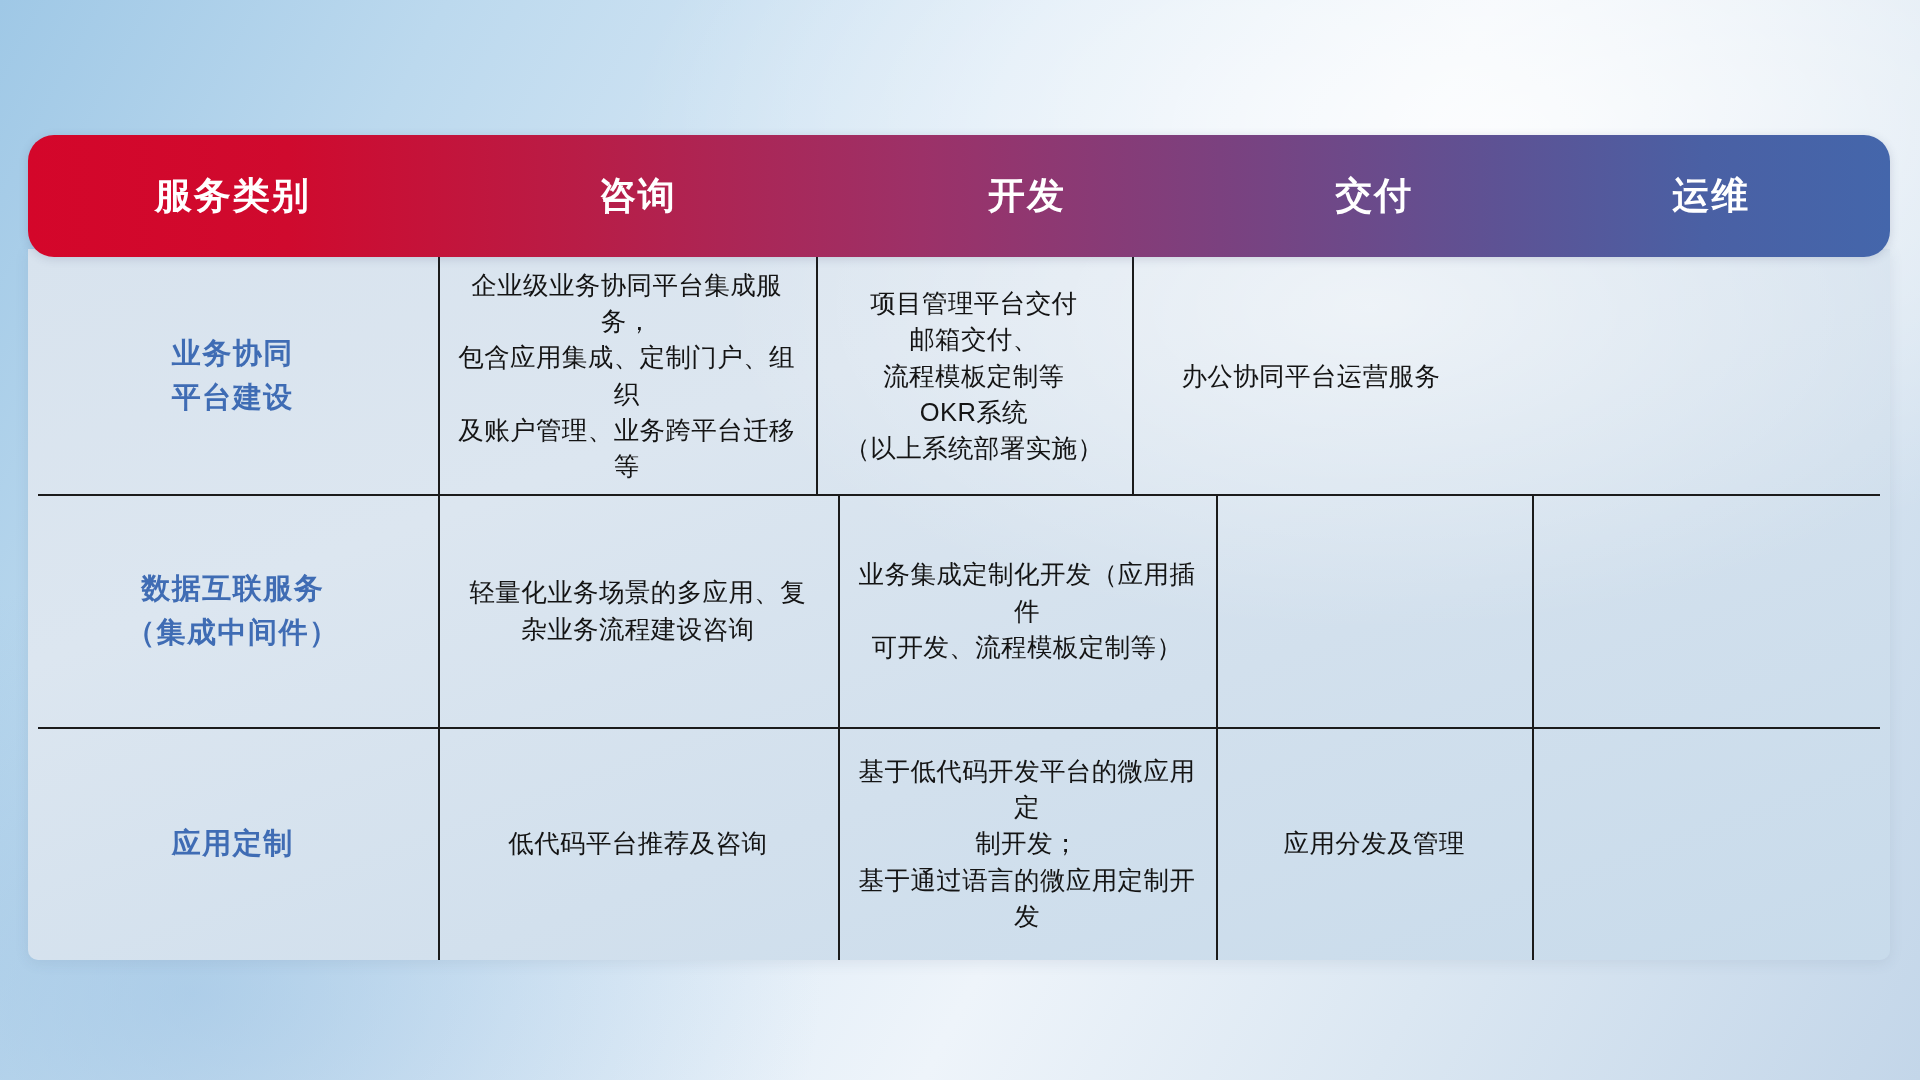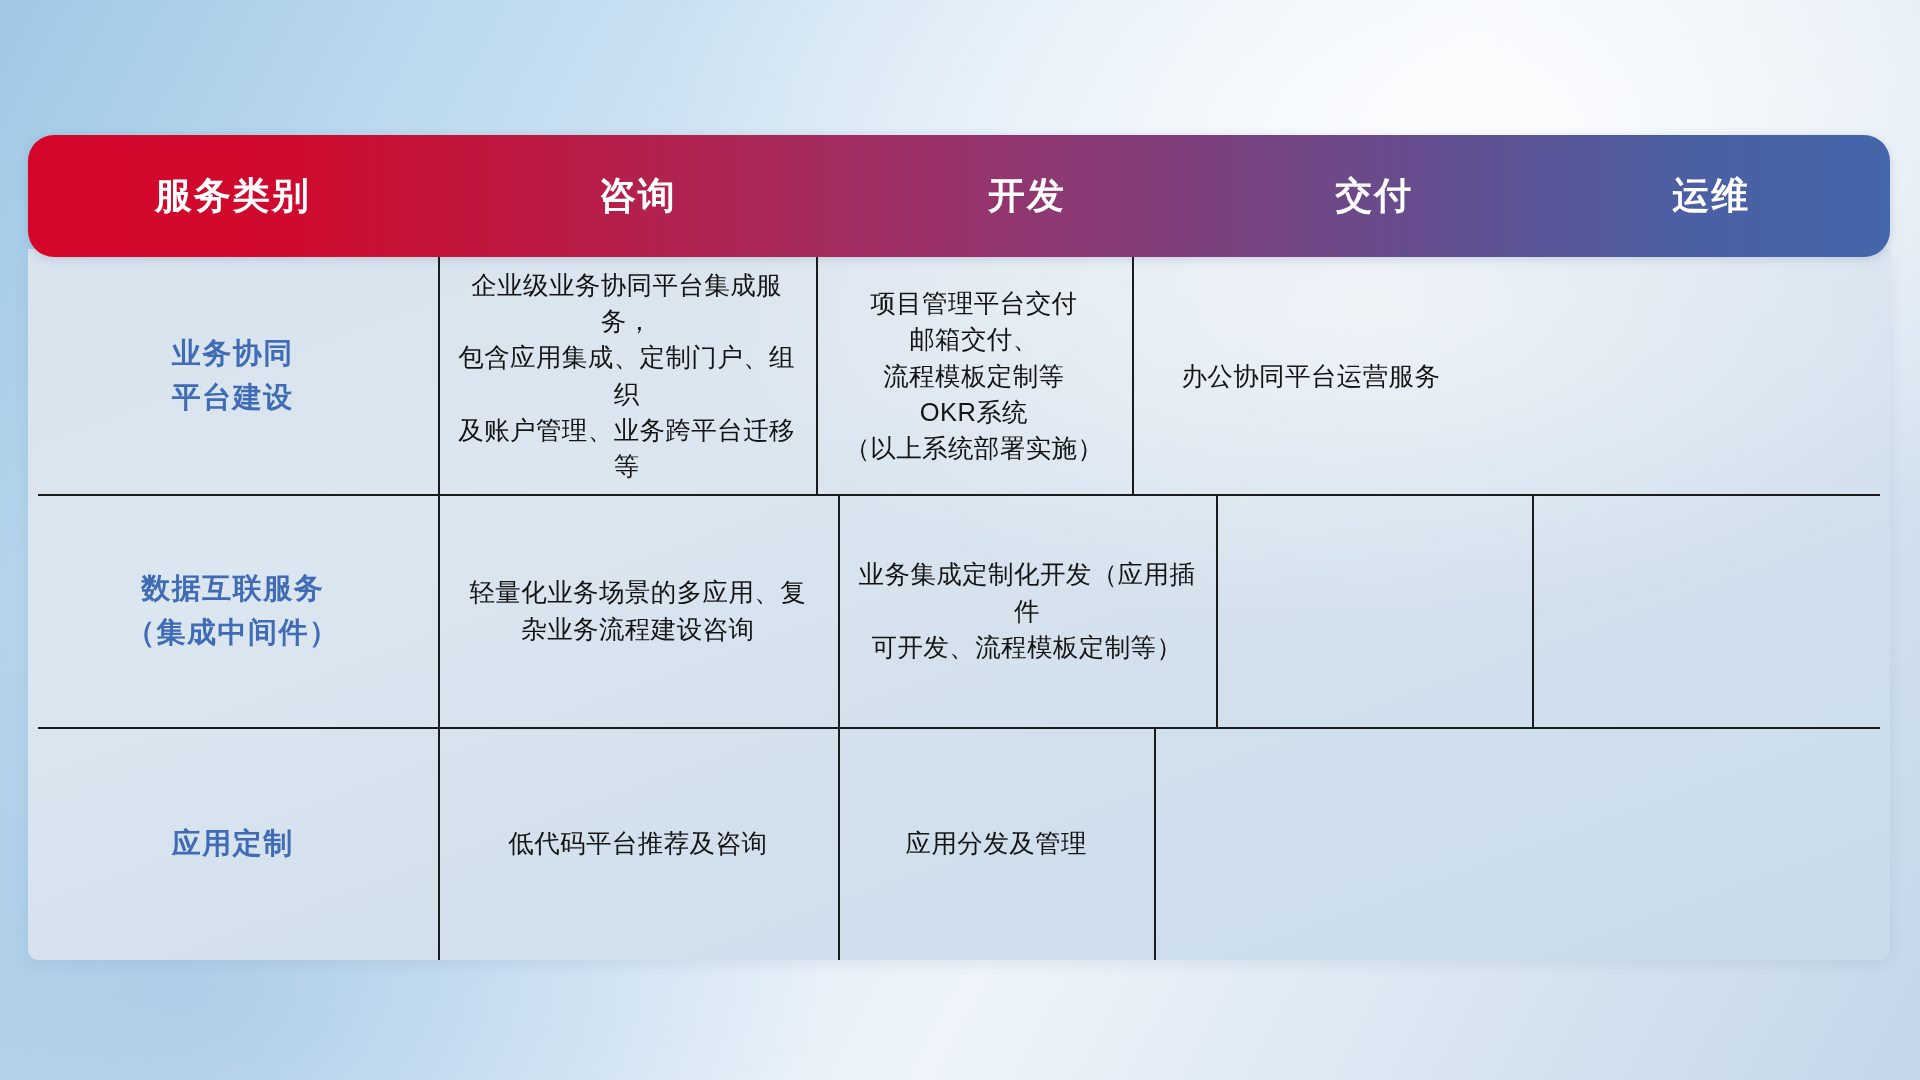--- a/index.html
+++ b/index.html
@@ -139,19 +139,22 @@
 杂业务流程建设咨询</div>
         <div class="cell c3 sep">业务集成定制化开发（应用插件
 可开发、流程模板定制等）</div>
         <div class="cell c4 sep"></div>
         <div class="cell c5 sep"></div>
       </div>
 
       <div class="trow">
         <div class="cell rowlabel c1">应用定制</div>
         <div class="cell c2 sep">低代码平台推荐及咨询</div>
+        <div class="cell c3 sep">基于低代码开发平台的微应用定
+制开发；
+基于通过语言的微应用定制开发</div>
         <div class="cell c4 sep">应用分发及管理</div>
         <div class="cell c5 sep"></div>
       </div>
 
     </div>
   </div>
 </div>
 
 </body></html>

